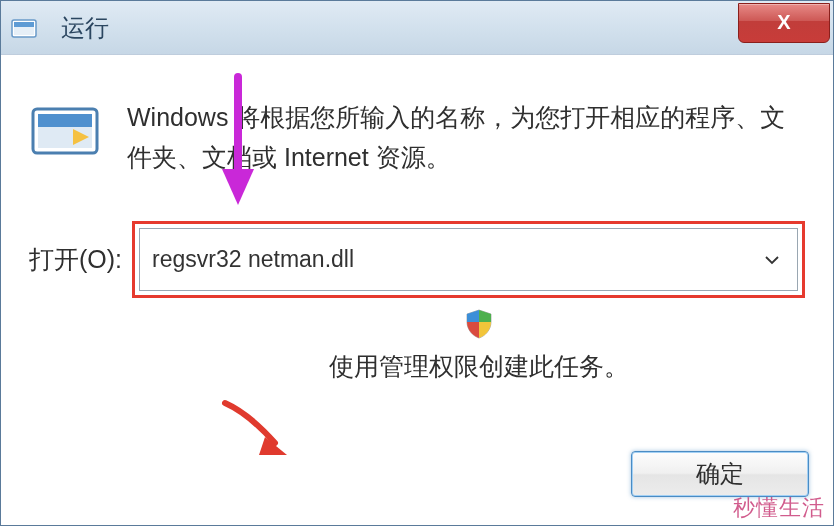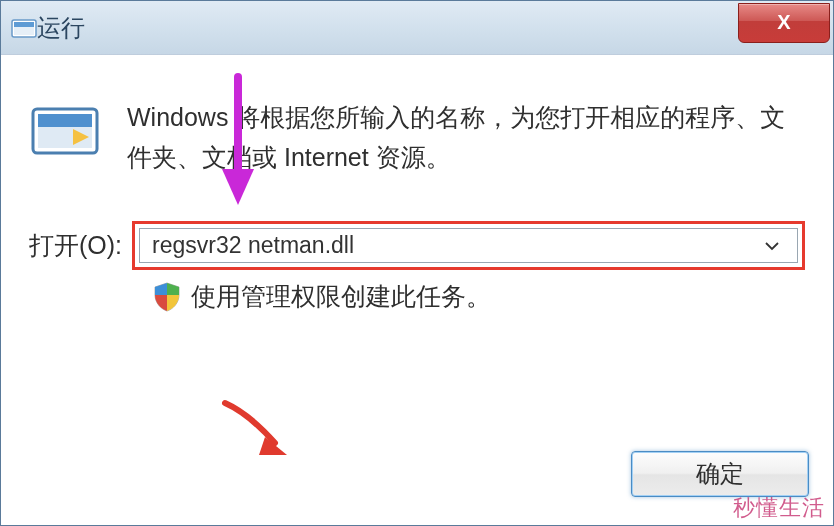--- a/index.html
+++ b/index.html
@@ -26,21 +26,21 @@
       display: flex;
       align-items: center;
       justify-content: space-between;
       padding: 0 0 0 10px;
       border-bottom: 1px solid rgba(90,120,150,0.25);
     }
     
     .title-left {
       display: flex;
       align-items: center;
-      gap: 0;
+      gap: 24px;
     }
     
     .title-icon {
       width: 26px;
       height: 22px;
     }
     
     .title-text {
       color: #2b4660;
       font-size: 24px;
@@ -105,21 +105,21 @@
     
     .combo-wrap {
       flex: 1;
       position: relative;
       border: 3px solid #e63a2e;
       padding: 4px;
     }
     
     .combo {
       width: 100%;
-      height: 35px;
+      height: 63px;
       border: 1px solid #9aa7b2;
       background: #fff;
       display: flex;
       align-items: center;
       padding: 0 12px;
       position: relative;
     }
     
     .combo-input {
       flex: 1;
@@ -139,20 +139,21 @@
       justify-content: center;
       color: #444;
     }
     
     .admin-row {
       display: flex;
       align-items: center;
       gap: 10px;
       margin-left: 124px;
       margin-top: 10px;
+      flex-direction: column;
     }
     
     .shield-icon {
       width: 28px;
       height: 32px;
     }
     
     .admin-text {
       font-size: 25px;
       color: #2f2f2f;

